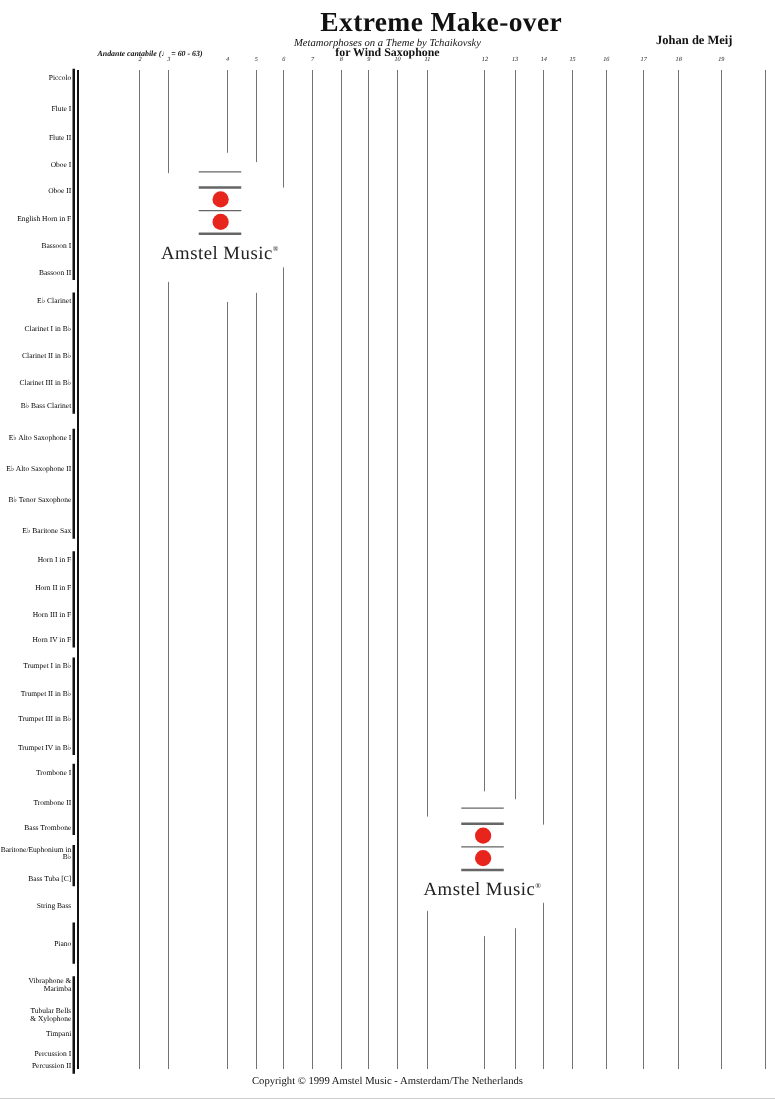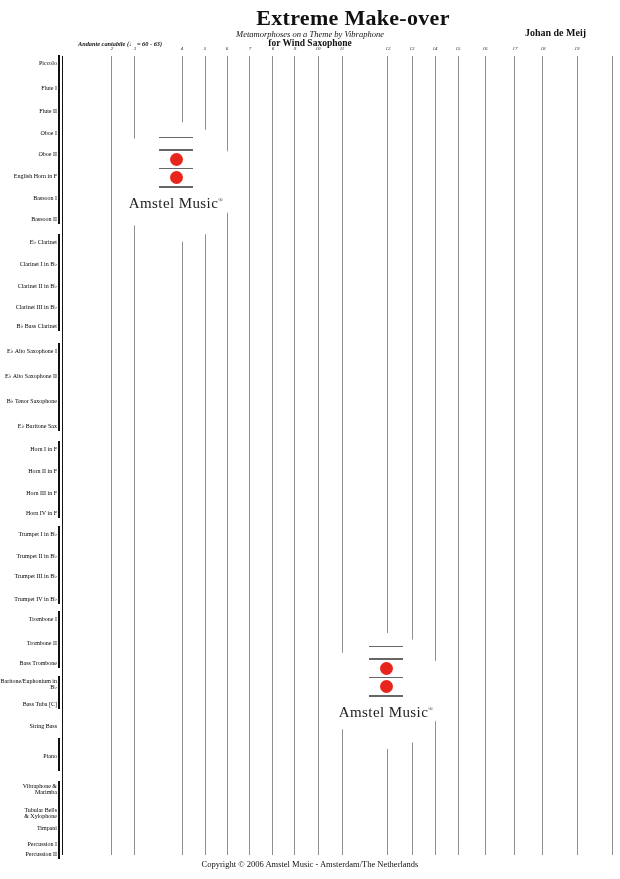--- a/index.html
+++ b/index.html
@@ -28,21 +28,21 @@
   .lg-text sup{font-size:6px;}
   
   .footer{position:absolute;top:859px;left:0;width:100%;text-align:center;font-size:8.5px;}
   svg{display:block;}
 </style>
 </head>
 <body>
 
 <div class="page">
   <div class="title">Extreme Make-over</div>
-  <div class="subtitle">Metamorphoses on a Theme by Vibraphone</div>
+  <div class="subtitle">Metamorphoses on a Theme by Tchaikovsky</div>
   <div class="forline">for Wind Saxophone</div>
   <div class="composer">Johan de Meij</div>
   <div class="tempo">Andante cantabile (♩ = 60 - 63)</div>
 
   <div id="barnums">
       <div class="barnum" style="left: 111.995px; top: 46px;">2</div>
       <div class="barnum" style="left: 134.985px; top: 46px;">3</div>
       <div class="barnum" style="left: 182.01px; top: 46px;">4</div>
       <div class="barnum" style="left: 205px; top: 46px;">5</div>
       <div class="barnum" style="left: 227px; top: 46px;">6</div>
@@ -228,14 +228,14 @@
     <div>
       <div class="lg-line"></div>
       <div class="lg-dot logo-dot" style="background: rgb(232, 37, 29);"></div>
       <div class="lg-line"></div>
       <div class="lg-dot logo-dot" style="background: rgb(232, 37, 29);"></div>
       <div class="lg-line"></div>
     </div>
     <div class="lg-text"><span>Amstel Music</span><sup>®</sup></div>
   </div>
 
-  <div class="footer">Copyright © 2006 Amstel Music - Amsterdam/The Netherlands</div>
+  <div class="footer">Copyright © 1999 Amstel Music - Amsterdam/The Netherlands</div>
 </div>
 
 </body></html>

